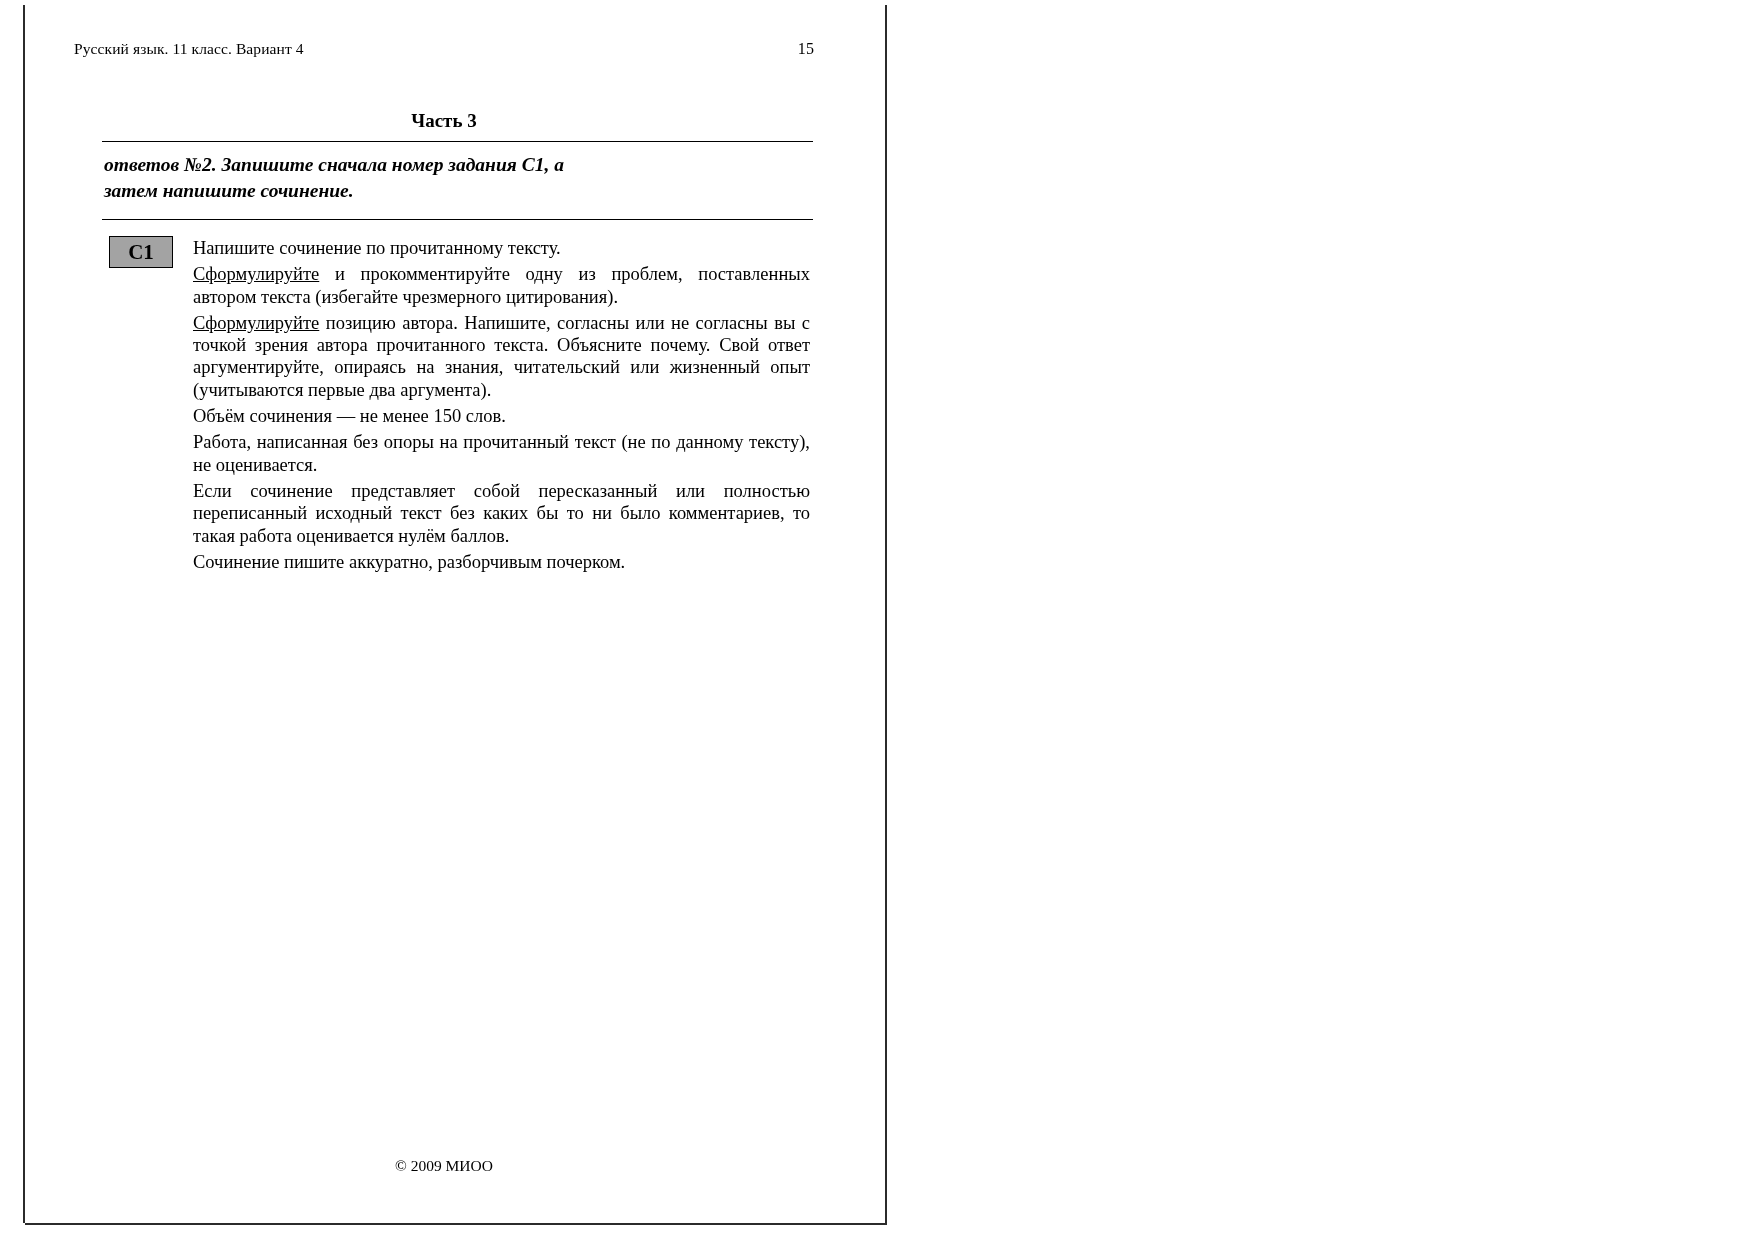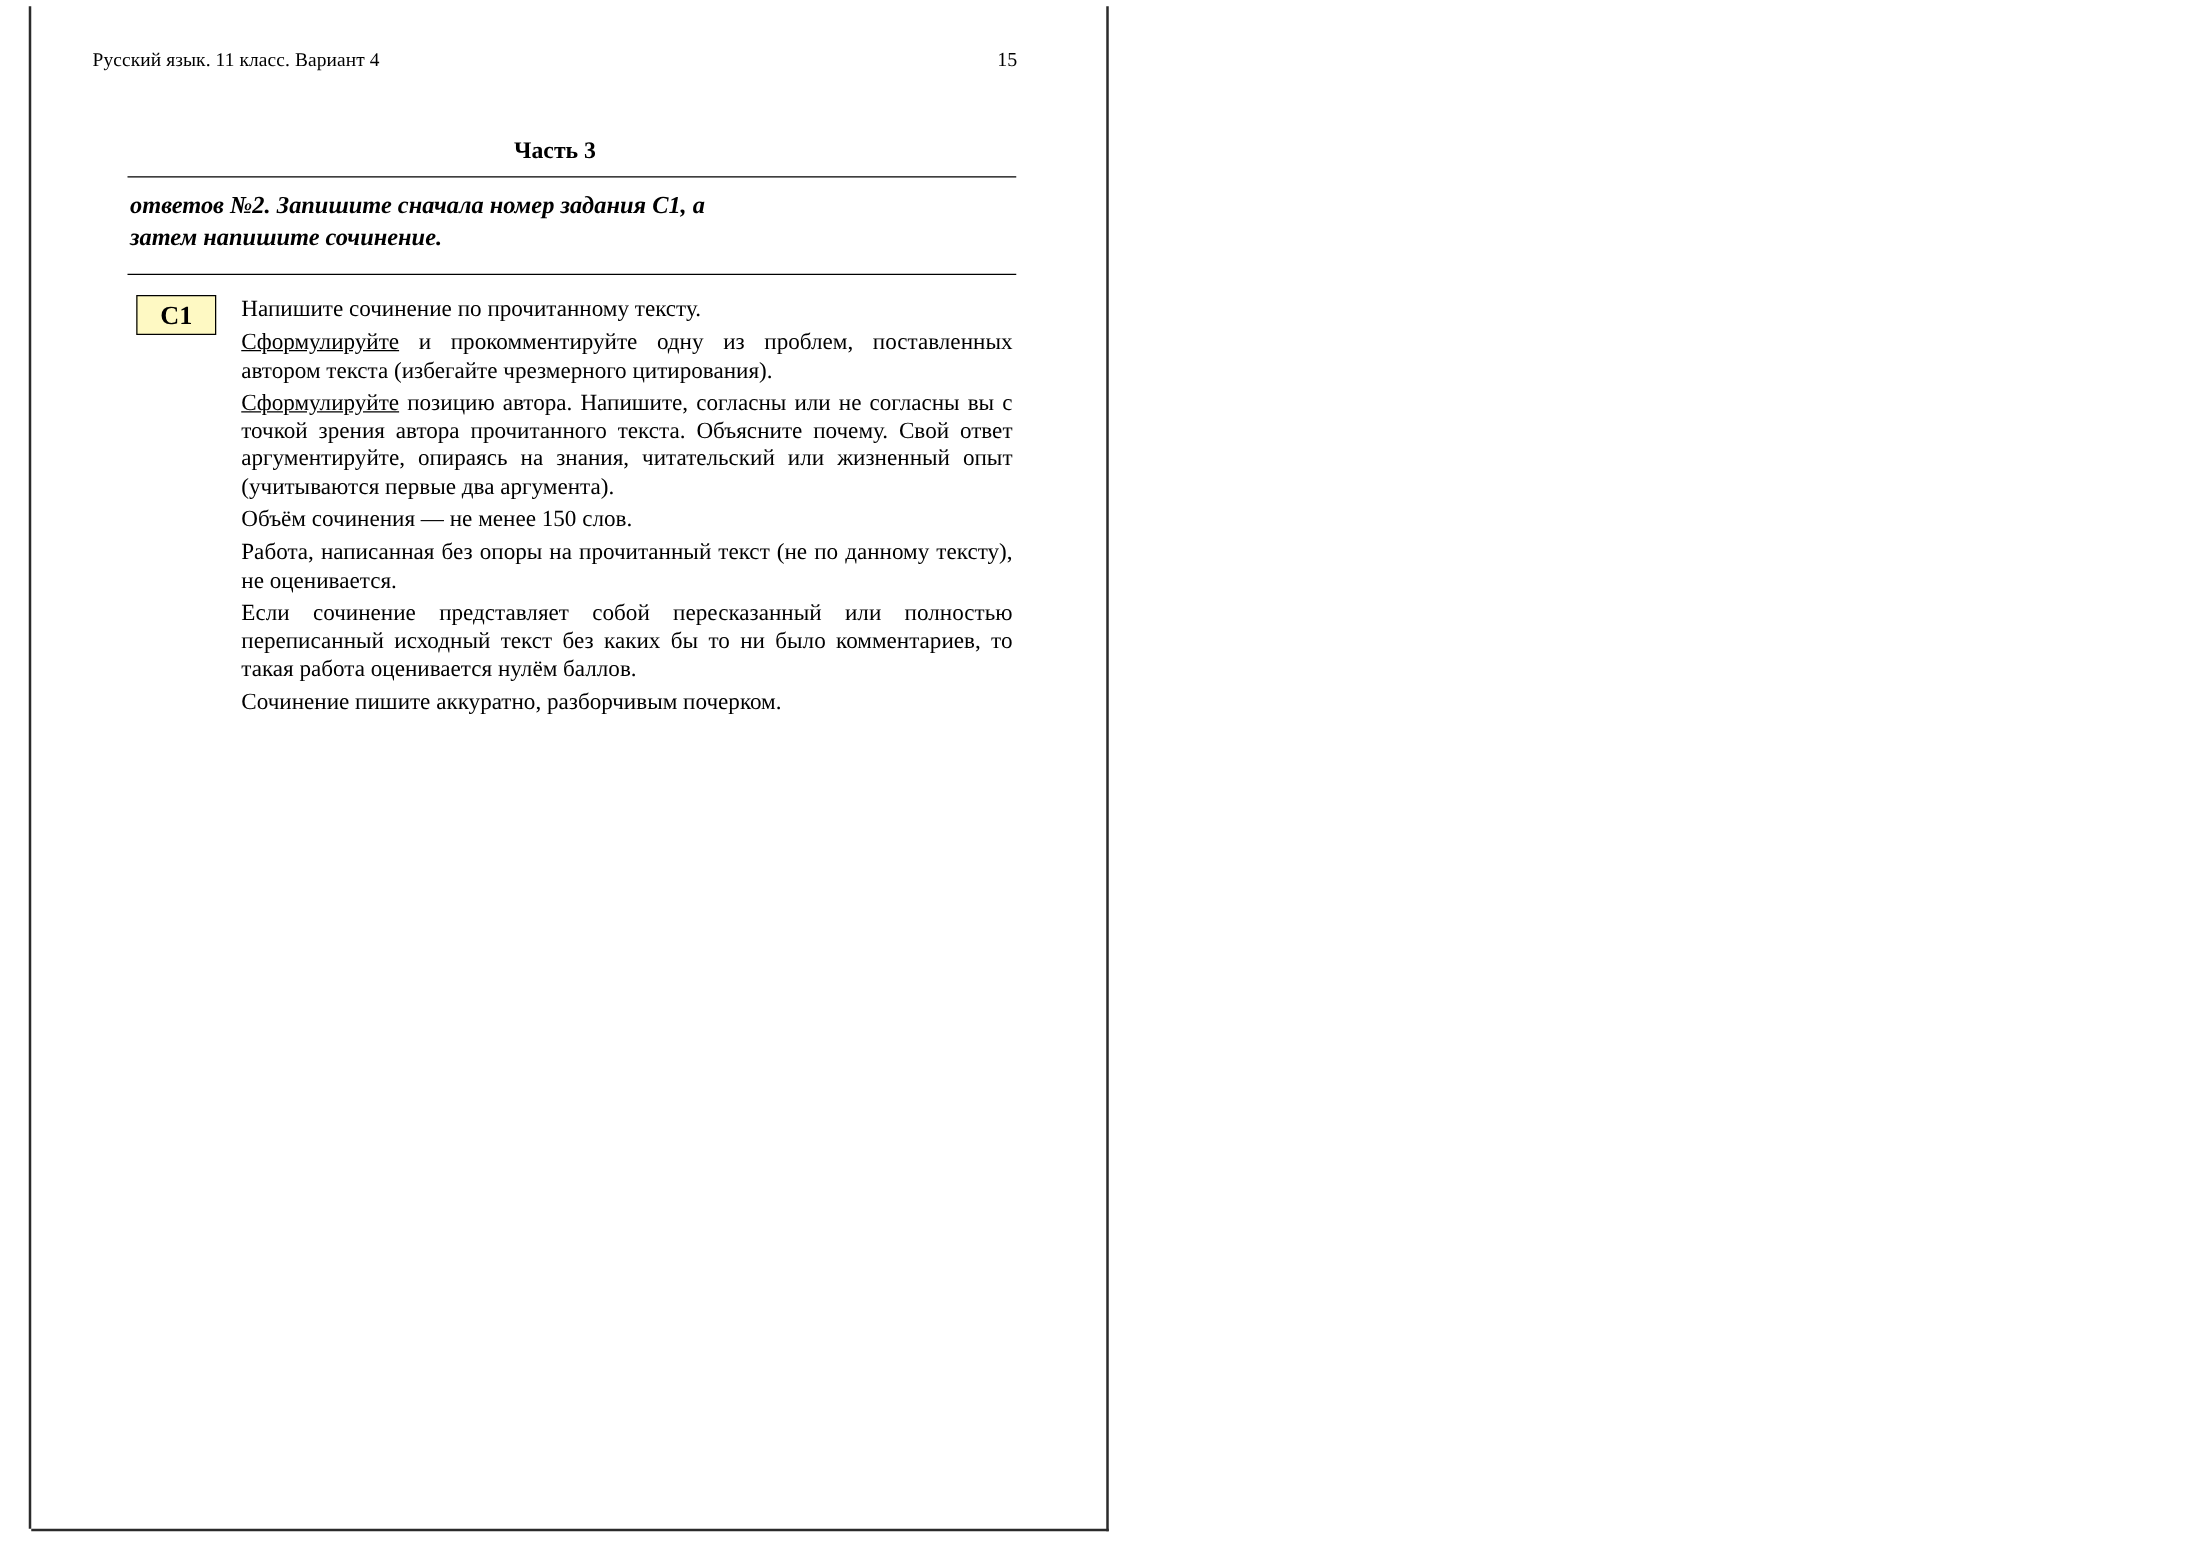--- a/index.html
+++ b/index.html
@@ -113,21 +113,21 @@
     top: 231px;
     width: 62px;
     height: 30px;
     border: 1.6px solid #000;
     display: flex;
     align-items: center;
     justify-content: center;
     font-size: 21px;
     font-weight: bold;
     font-family: "Liberation Serif", serif;
-    background: #fef9c3;
+    background: #a3a3a3;
   }
 
   
   .task-body {
     position: absolute;
     left: 164px;
     top: 228px;
     width: 625px;
     font-size: 18.5px;
     line-height: 22.3px;
@@ -180,16 +180,17 @@
       <div class="task-body">
         <p>Напишите сочинение по прочитанному тексту.</p>
         <p><span class="u">Сформулируйте</span><span> и прокомментируйте одну из проблем, поставленных автором текста (избегайте чрезмерного цитирования).</span></p>
         <p><span class="u">Сформулируйте</span><span> позицию автора. Напишите, согласны или не согласны вы с точкой зрения автора прочитанного текста. Объясните почему. Свой ответ аргументируйте, опираясь на знания, читательский или жизненный опыт (учитываются первые два аргумента).</span></p>
         <p>Объём сочинения — не менее 150 слов.</p>
         <p>Работа, написанная без опоры на прочитанный текст (не по данному тексту), не оценивается.</p>
         <p>Если сочинение представляет собой пересказанный или полностью переписанный исходный текст без каких бы то ни было комментариев, то такая работа оценивается нулём баллов.</p>
         <p class="lastline">Сочинение пишите аккуратно, разборчивым почерком.</p>
       </div>
 
+      <div class="footer">© 2009 МИОО</div>
 
     </div>
   </div>
 </div>
 
 </body></html>

